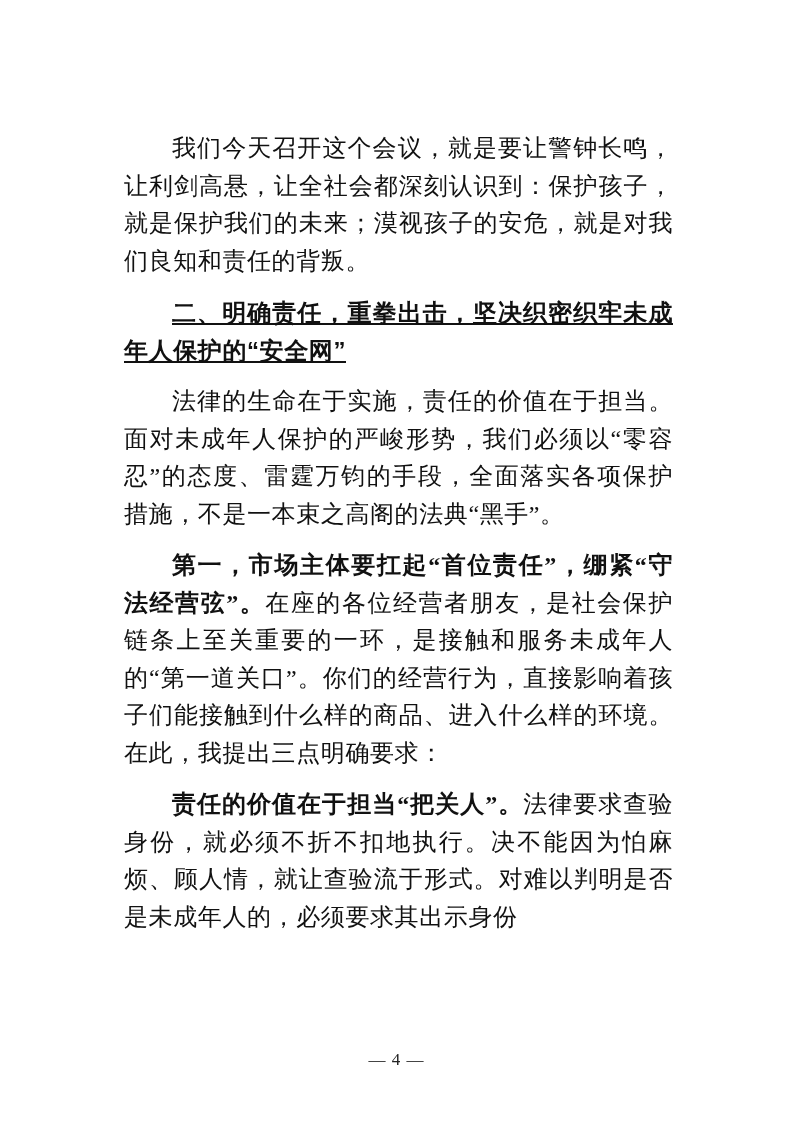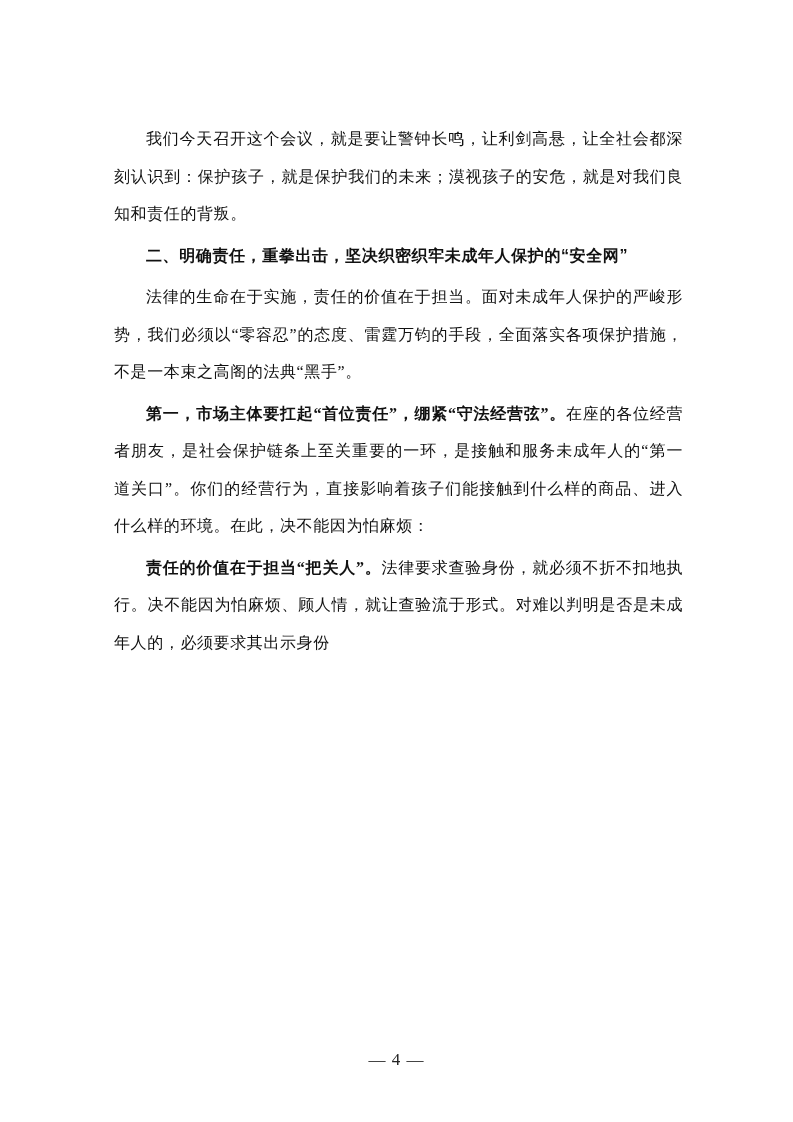--- a/index.html
+++ b/index.html
@@ -16,32 +16,33 @@
     color: #111111;
     font-family: "Liberation Serif", "DejaVu Serif", serif;
   }
   .body-text {
     position: absolute;
     left: 110px;
     top: 116px;
     width: 577px;
   }
   .para {
-    margin: 4px;
-    font-size: 16px;
+    margin: 14px;
+    font-size: 24px;
     line-height: 37.5px;
     letter-spacing: 0.6px;
     text-align: justify;
     text-justify: inter-ideograph;
     text-indent: 2em;
     font-weight: 400;
   }
   .heading {
     font-family: "Liberation Sans", "DejaVu Sans", sans-serif;
     font-weight: 700;
+    text-decoration: underline;
   }
   .lead {
     font-weight: 700;
   }
   .page-footer {
     position: absolute;
     left: 0;
     right: 0;
     bottom: 52px;
     text-align: center;
@@ -56,21 +57,21 @@
 <div class="page">
 
   <main class="body-text">
 
     <p class="para">我们今天召开这个会议，就是要让警钟长鸣，让利剑高悬，让全社会都深刻认识到：保护孩子，就是保护我们的未来；漠视孩子的安危，就是对我们良知和责任的背叛。</p>
 
     <p class="para heading">二、明确责任，重拳出击，坚决织密织牢未成年人保护的“安全网”</p>
 
     <p class="para">法律的生命在于实施，责任的价值在于担当。面对未成年人保护的严峻形势，我们必须以“零容忍”的态度、雷霆万钧的手段，全面落实各项保护措施，不是一本束之高阁的法典“黑手”。</p>
 
-    <p class="para"><strong class="lead">第一，市场主体要扛起“首位责任”，绷紧“守法经营弦”。</strong><span>在座的各位经营者朋友，是社会保护链条上至关重要的一环，是接触和服务未成年人的“第一道关口”。你们的经营行为，直接影响着孩子们能接触到什么样的商品、进入什么样的环境。在此，决不能因为怕麻烦：</span></p>
+    <p class="para"><strong class="lead">第一，市场主体要扛起“首位责任”，绷紧“守法经营弦”。</strong><span>在座的各位经营者朋友，是社会保护链条上至关重要的一环，是接触和服务未成年人的“第一道关口”。你们的经营行为，直接影响着孩子们能接触到什么样的商品、进入什么样的环境。在此，我提出三点明确要求：</span></p>
 
 
     <p class="para"><strong class="lead">责任的价值在于担当“把关人”。</strong><span>法律要求查验身份，就必须不折不扣地执行。决不能因为怕麻烦、顾人情，就让查验流于形式。对难以判明是否是未成年人的，必须要求其出示身份</span></p>
 
   </main>
 
   <footer class="page-footer">
     <span>— 4 —</span>
   </footer>
 

